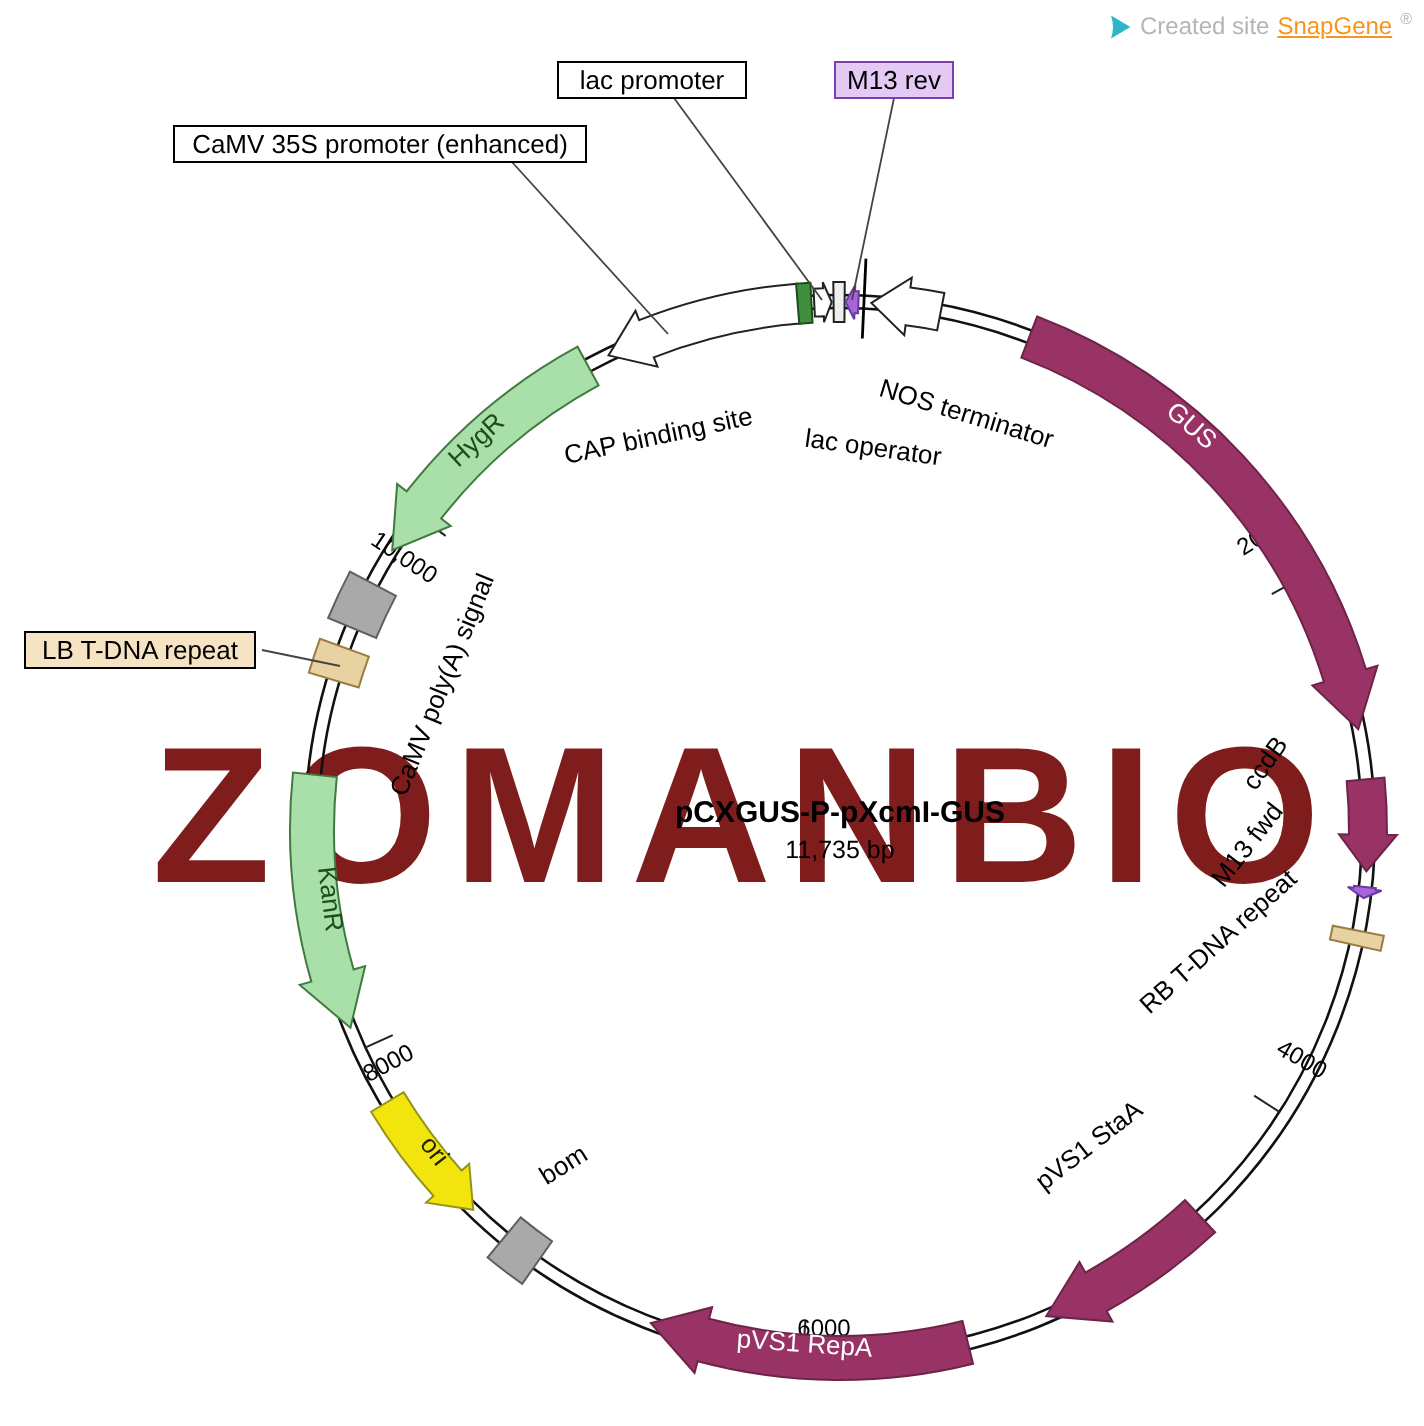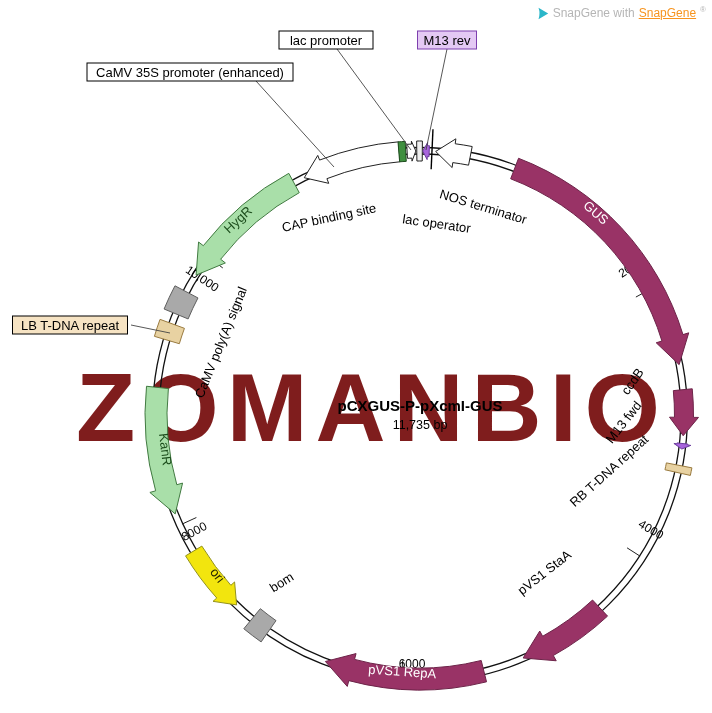--- a/index.html
+++ b/index.html
@@ -86,16 +86,16 @@
     <rect x="12.5" y="316" width="115" height="18" fill="#f6e3c3" stroke="#000000" stroke-width="1"></rect>
     <text x="70" y="329.5" text-anchor="middle" font-size="13" fill="#000000">LB T-DNA repeat</text>
   </svg>
 
 <div class="credit">
   <span class="credit-icon">
     <svg width="11" height="13" viewBox="0 0 11 13">
         <path d="M0.5 0.8 L10.2 6.5 L0.5 12.2 Q2.5 6.5 0.5 0.8 Z" fill="#2bb6c9"></path>
       </svg>
   </span>
-  <span>SnapGene with </span>
+  <span>Created site </span>
     <span class="brand">SnapGene</span>
     <span class="reg">®</span>
 </div>
 
 </body></html>

